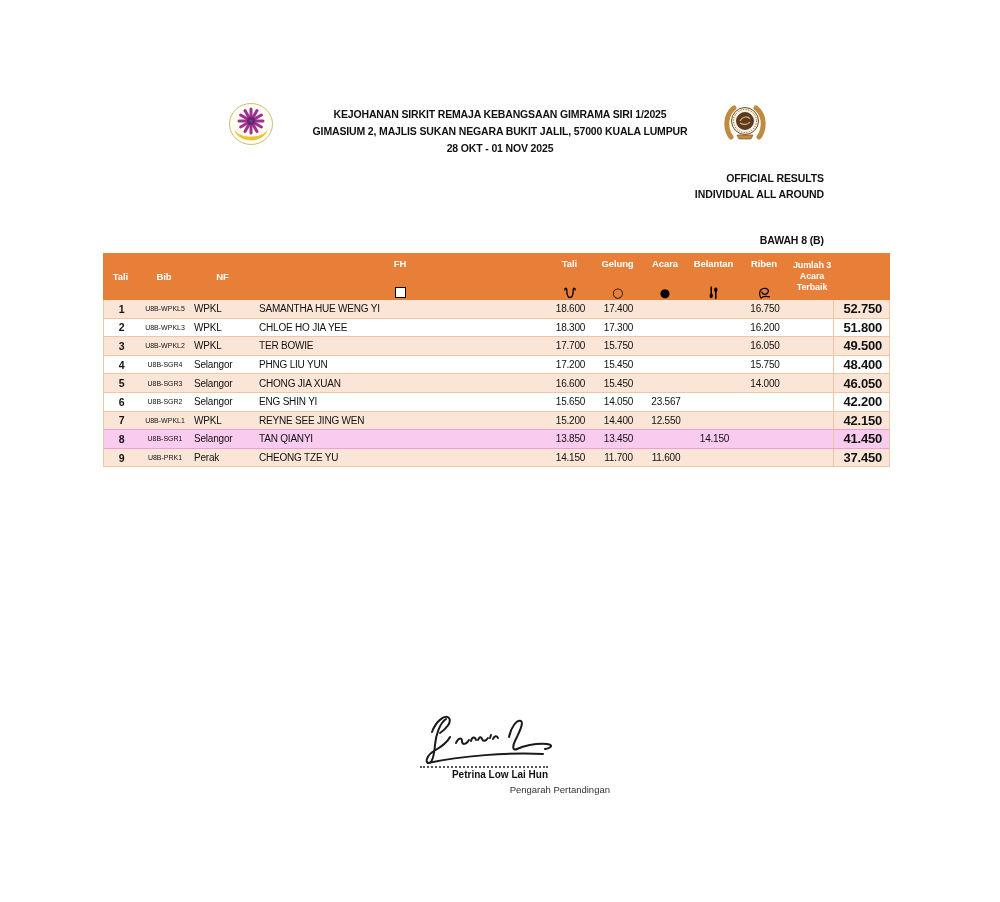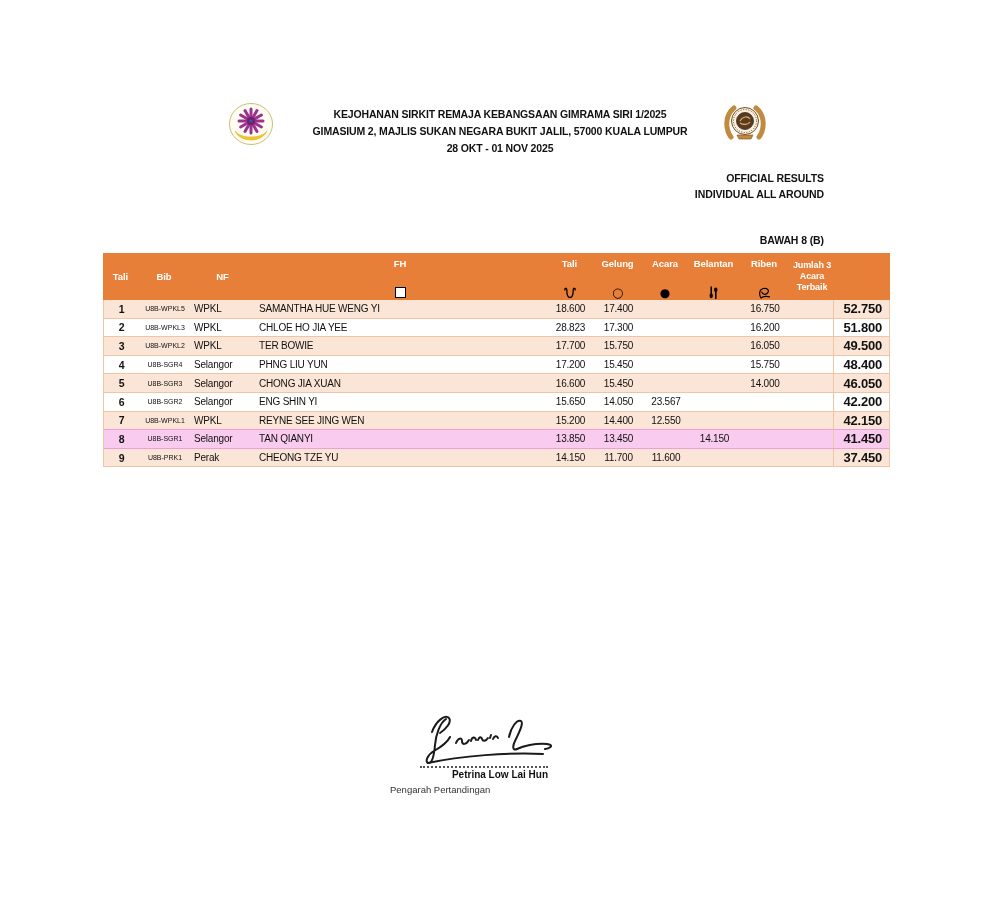--- a/index.html
+++ b/index.html
@@ -47,21 +47,21 @@
   .cell.nf{justify-content:flex-start;padding-left:3px;}
   .cell.name{justify-content:flex-start;padding-left:3px;}
   .cell.total{font-weight:bold;font-size:13px;justify-content:flex-end;
     padding-right:9px;border-left:1px solid #F0C5A5;}
 
   
   .sig-svg{left:415px;top:710px;}
   .sig-dots{left:420px;top:766px;width:128px;border-top:2px dotted #555;height:0;}
   .sig-name{left:390px;top:769px;width:220px;text-align:center;font-weight:bold;
     font-size:10px;}
-  .sig-title{left:390px;top:784px;width:220px;text-align:left;font-size:9.5px;
+  .sig-title{left:390px;top:784px;width:220px;text-align:right;font-size:9.5px;
     color:#333;}
 </style>
 </head>
 <body>
 
 <div class="abs logo" style="left:227px;top:101px;">
   <svg width="48" height="46" viewBox="0 0 48 46">
     <ellipse cx="24" cy="23" rx="21.5" ry="20.5" fill="#fffdf2" stroke="#c9c07a" stroke-width="1"></ellipse>
     <path d="M8 30 C14 38 34 38 40 30 C35 42 13 42 8 30 Z" fill="#f3c727" stroke="#d8a91c" stroke-width="0.5"></path>
     <g stroke="#9c3190" stroke-width="3" stroke-linecap="round">
@@ -168,21 +168,21 @@
     <div class="cell val">16.750</div>
     <div class="cell val"></div>
     <div class="cell total">52.750</div>
   </div>
 
   <div class="trow">
     <div class="cell rank">2</div>
     <div class="cell bib">U8B-WPKL3</div>
     <div class="cell nf">WPKL</div>
     <div class="cell name">CHLOE HO JIA YEE</div>
-    <div class="cell val">28.823</div>
+    <div class="cell val">18.300</div>
     <div class="cell val">17.300</div>
     <div class="cell val"></div>
     <div class="cell val"></div>
     <div class="cell val">16.200</div>
     <div class="cell val"></div>
     <div class="cell total">51.800</div>
   </div>
 
   <div class="trow">
     <div class="cell rank">3</div>

